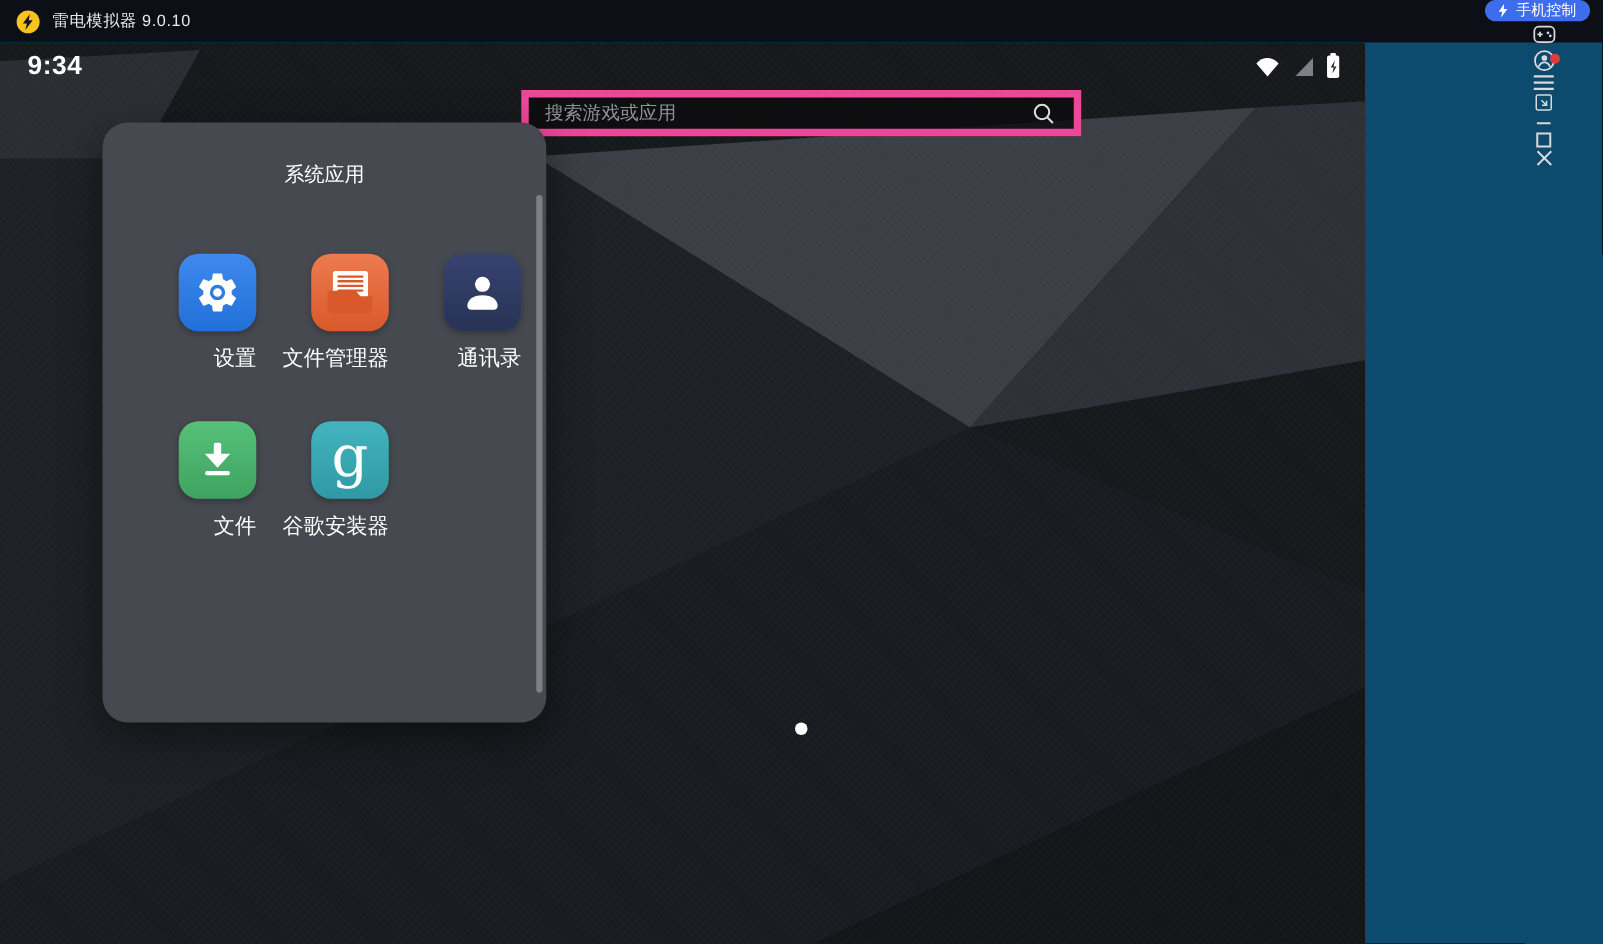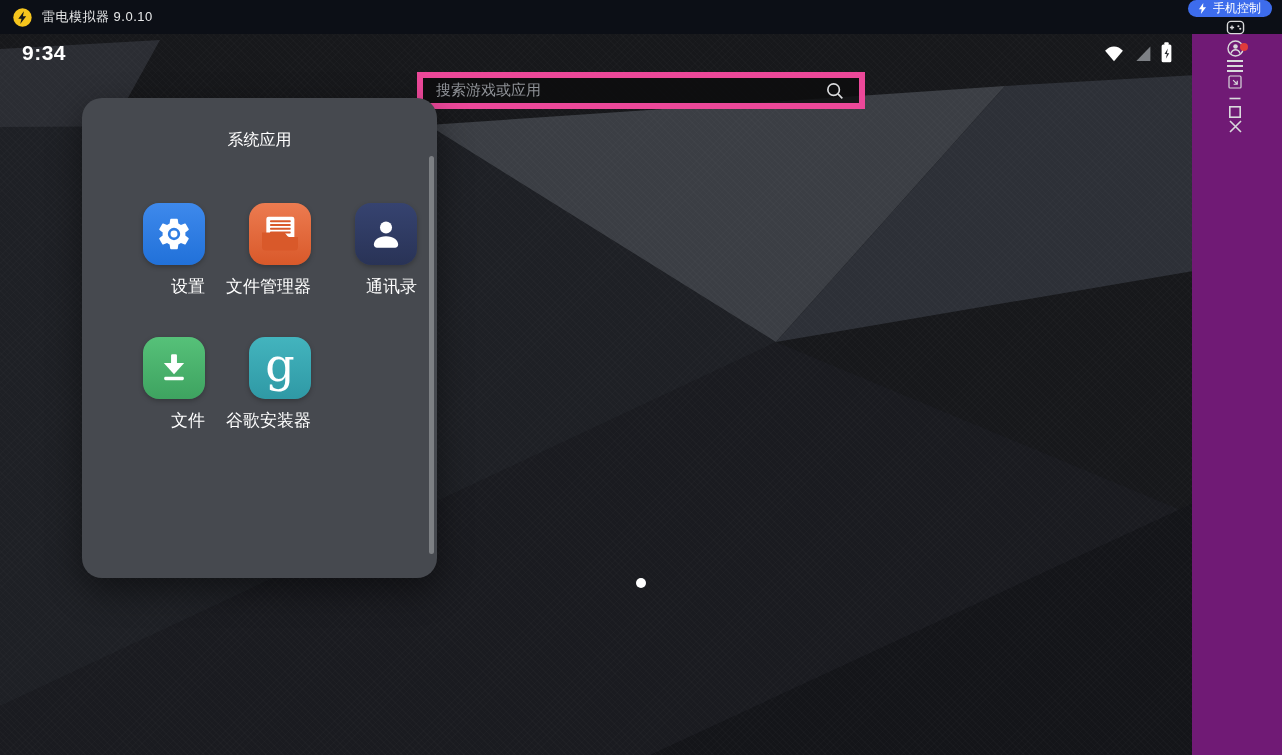--- a/index.html
+++ b/index.html
@@ -1,35 +1,35 @@
 <!DOCTYPE html>
 <html><head>
 <meta charset="utf-8">
 <style>
   * { margin:0; padding:0; box-sizing:border-box; }
   html,body { width:1282px; height:755px; background:#000; overflow:hidden; }
   body { font-family:"Liberation Sans","DejaVu Sans",sans-serif; }
-  .window { position:relative; width:1282px; height:755px; background:#701a75; overflow:hidden; }
+  .window { position:relative; width:1282px; height:755px; background:#0c4a6e; overflow:hidden; }
 
   
   .titlebar { position:absolute; top:0; left:0; width:100%; height:34px;
     background:#0c0f16; display:flex; align-items:center; z-index:50; }
   .tb-logo { width:21px; height:21px; margin-left:12px; flex:0 0 auto; }
   .tb-title { color:#e8e9ea; font-size:13px; margin-left:9px; letter-spacing:.5px; }
   .tb-right { margin-left:auto; display:flex; align-items:center; height:100%;flex-direction:column; }
   .phone-ctl { display:flex; align-items:center; gap:4px; height:22px; padding:0 11px 0 8px;
     border-radius:12px; color:#fff; font-size:12px; cursor:pointer; margin-right:10px; }
   .tb-btn { width:35px; height:34px; display:flex; align-items:center; justify-content:center;
     cursor:pointer; position:relative; }
   .tb-btn svg { display:block; }
   .notif-dot { position:absolute; top:5px; right:5px; width:8px; height:8px; border-radius:50%;
     background:#e03b3b; }
 
   
-  .screen { position:absolute; top:34px; left:0; width:1192px; height:721px; overflow:hidden; }
+  .screen { position:absolute; top:34px; left:0; width:1092px; height:721px; overflow:hidden; }
   .wallpaper { position:absolute; top:0; left:0; }
   .texture { position:absolute; inset:0; pointer-events:none;
     background:
       repeating-linear-gradient(45deg, rgba(255,255,255,.016) 0 1px, transparent 1px 4px),
       repeating-linear-gradient(-45deg, rgba(255,255,255,.012) 0 1px, transparent 1px 5px); }
 
   .clock { position:absolute; left:22px; top:7px; color:#fff; font-size:21px; font-weight:700;
     letter-spacing:.5px; }
   .status-icons { position:absolute; right:19px; top:7px; display:flex; align-items:center; gap:7px; }
 

